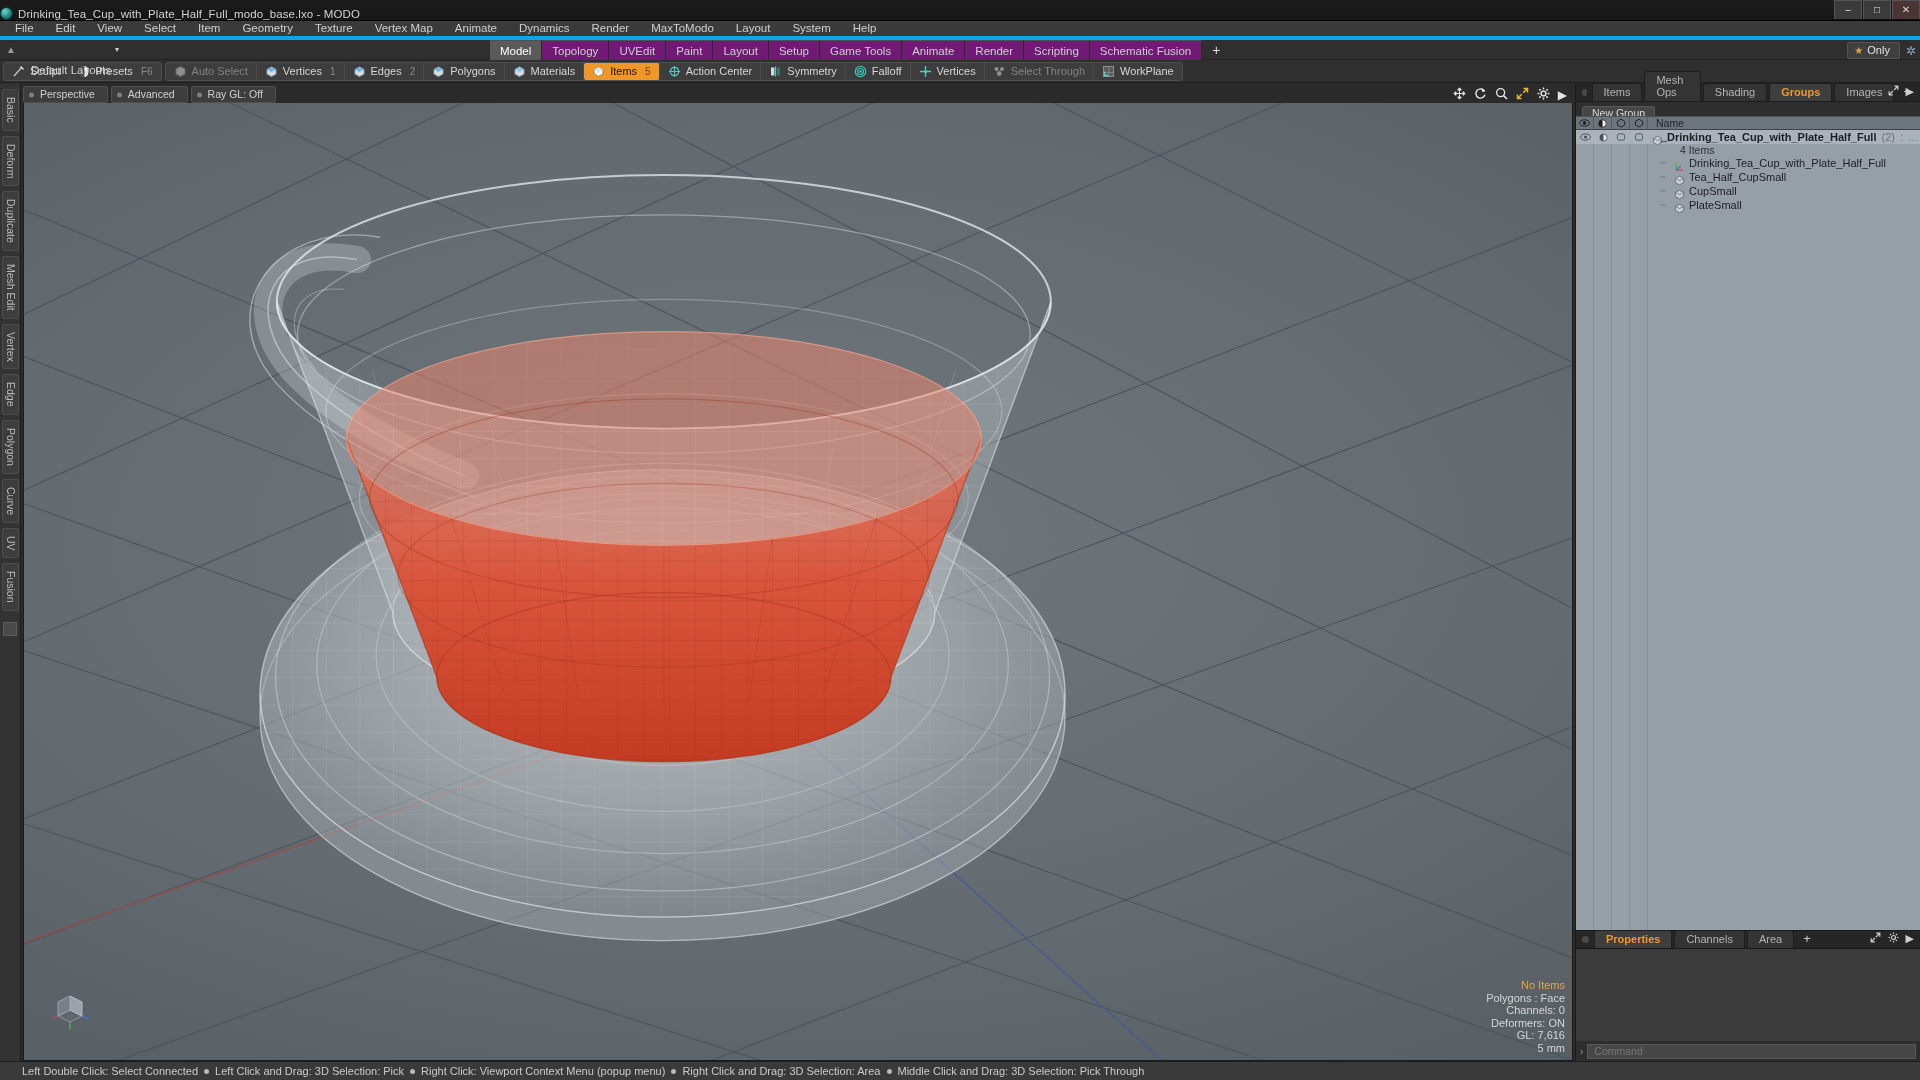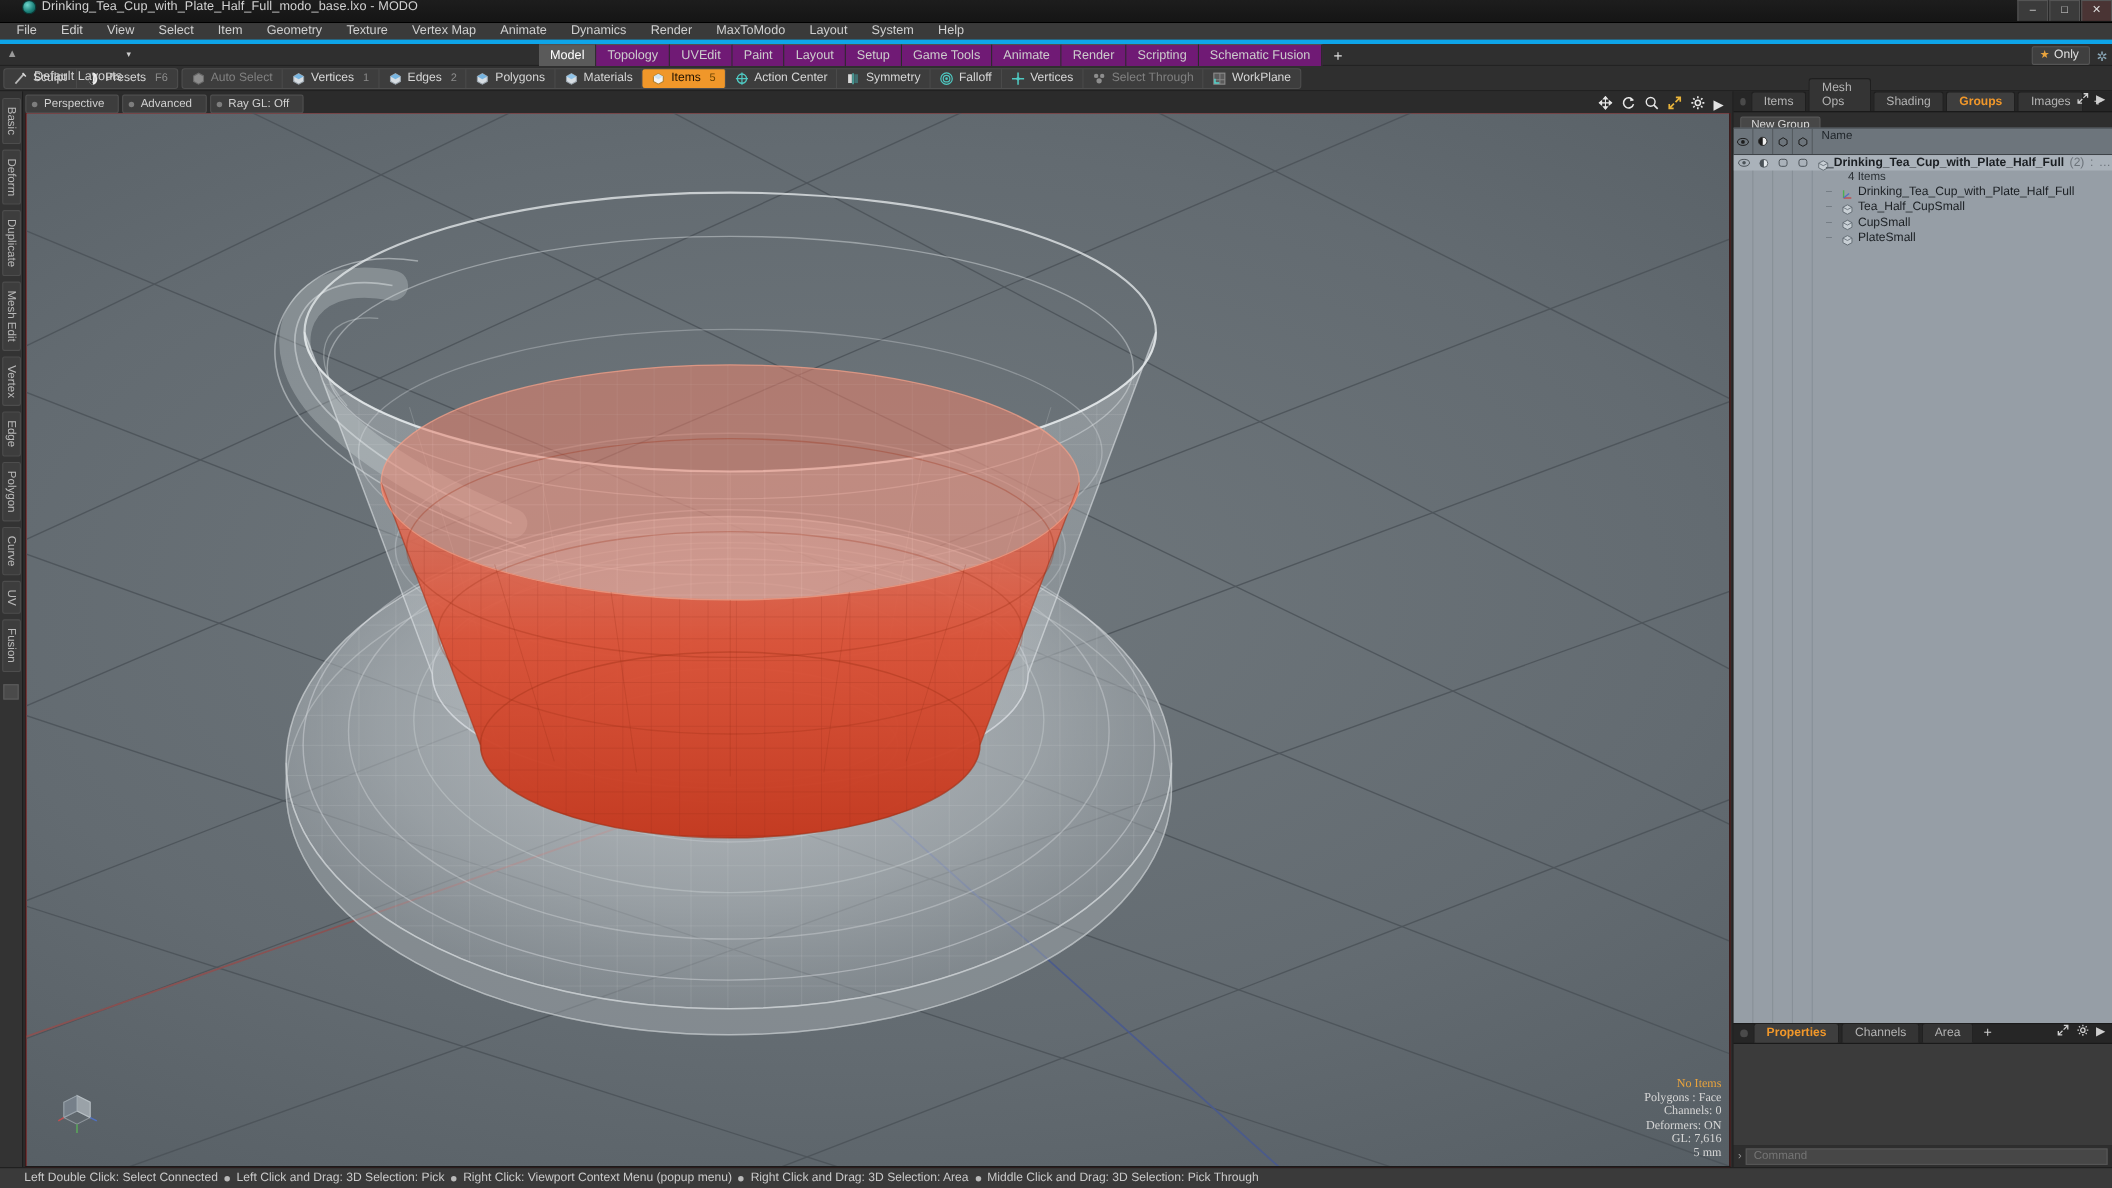--- a/index.html
+++ b/index.html
@@ -8,21 +8,21 @@
     background: #2b2b2b;
     font-family: "Liberation Sans", sans-serif;
     overflow: hidden;
     -webkit-font-smoothing: antialiased;
   }
   .app { width: 1920px; height: 1080px; display: flex; flex-direction: column; background: #303030; }
 
   
   .titlebar {
     height: 21px; background: linear-gradient(#1d1d1d, #151515);
-    display: flex; align-items: flex-start; padding-left: 20px;
+    display: flex; align-items: flex-end; padding-left: 0;
     border-bottom: 1px solid #000;
   }
   .title-icon {
     width: 13px; height: 13px; border-radius: 50%;
     background: radial-gradient(circle at 35% 32%, #6fd6cd, #1b7f78 60%, #0c4a46);
     border: 1px solid #0a3c39; margin-right: 5px; flex: none;
   }
   .title-text { color: #d2d2d2; font-size: 11.5px; letter-spacing: .1px; }
   .win-btns { margin-left: auto; display: flex; height: 100%; }
   .win-btn {
@@ -109,21 +109,21 @@
   }
   .vpbtn::before {
     content: ""; position: absolute; left: 5px; top: 50%; transform: translateY(-50%);
     width: 5px; height: 5px; border-radius: 50%; background: #7d7d7d;
   }
   .vp-icons { position: absolute; right: 6px; display: flex; align-items: center; gap: 8px; color: #e3e3e3; font-size: 12px; }
   .vp-icons .yellow { color: #e8b33b; }
 
   .viewport {
     flex: 1; position: relative; overflow: hidden;
-    background: #b91c1c; border: 1px solid #1b1b1b; border-top: none; font-family: Liberation Serif, serif;
+    background: #000000; border: 1px solid #1b1b1b; border-top: none;
   }
   .vpgrad { position: absolute; inset: 0; background: radial-gradient(ellipse 115% 95% at 48% 46%, #70787d 0%, #636b71 45%, #545c62 78%, #4b5258 100%); }
   .vp-stats { position: absolute; right: 7px; bottom: 6px; text-align: right; font-size: 11px; color: #d6d6d6; line-height: 12.5px; }
   .vp-stats .hi { color: #e8a33d; }
   .axis-widget { position: absolute; left: 28px; bottom: 28px; width: 46px; height: 46px; }
 
   
   .rightpanel { width: 345px; background: #2e2e2e; display: flex; flex-direction: column; border-left: 1px solid #1b1b1b; }
   .ptabs {
     height: 19px; background: #262626; display: flex; align-items: flex-end;
@@ -137,21 +137,21 @@
   .ptab.active { background: #3e3e3e; color: #f0972a; font-weight: bold; }
   .ptab.plus { background: transparent; border: none; color: #ccc; font-size: 13px; padding: 0 7px 2px; }
   .ptabs-right { position: absolute; right: 6px; bottom: 3px; display: flex; gap: 7px; color: #cfcfcf; font-size: 11px; }
 
   .newgroup-row { height: 14px; background: #2e2e2e; padding: 1px 0 0 6px; }
   .newgroup-btn {
     display: inline-block; background: #474747; border: 1px solid #585858; border-radius: 2px;
     color: #d8d8d8; font-size: 10.5px; padding: 0 9px; line-height: 12px;
   }
   .treehead {
-    height: 25px; display: flex; align-items: stretch;
+    height: 14px; display: flex; align-items: stretch;
     background: #6d757c; border-top: 1px solid #4c5257; border-bottom: 1px solid #3e4348;
   }
   .thc {
     width: 18px; border-right: 1px solid #555b60; display: flex;
     align-items: center; justify-content: center; font-size: 9px; color: #1c1c1c;
   }
   .thname { flex: 1; color: #20262b; font-size: 10.5px; padding-left: 8px; line-height: 13px; }
   .treebody { flex: 1; background: #969ea6; position: relative; overflow: hidden; }
   .rowcols { position: absolute; left: 0; top: 0; bottom: 0; width: 72px; display: flex; }
   .rcol { width: 18px; border-right: 1px solid #878f97; height: 100%; }

